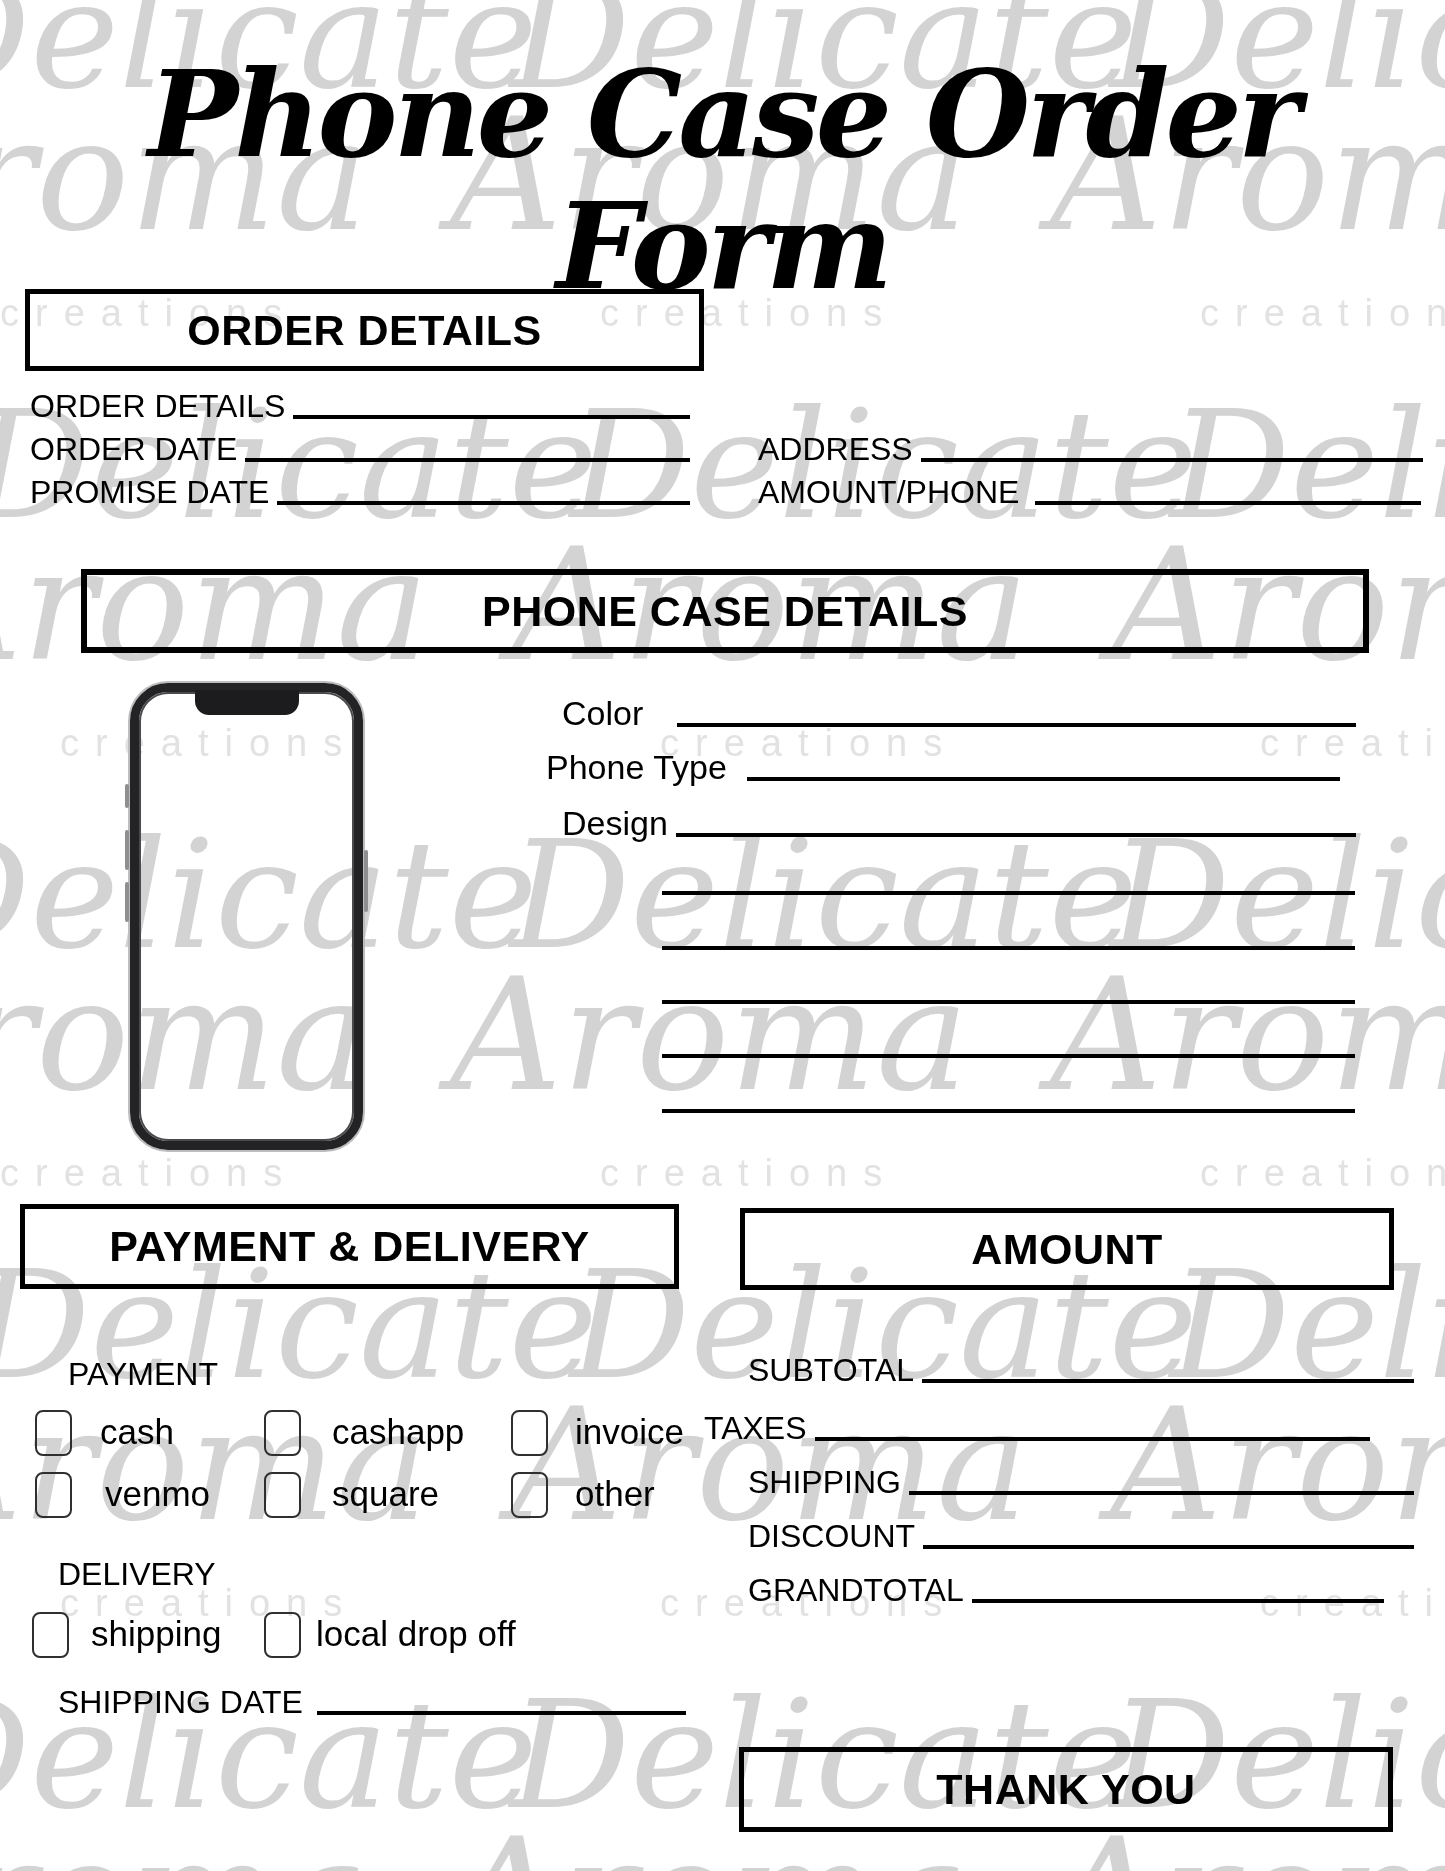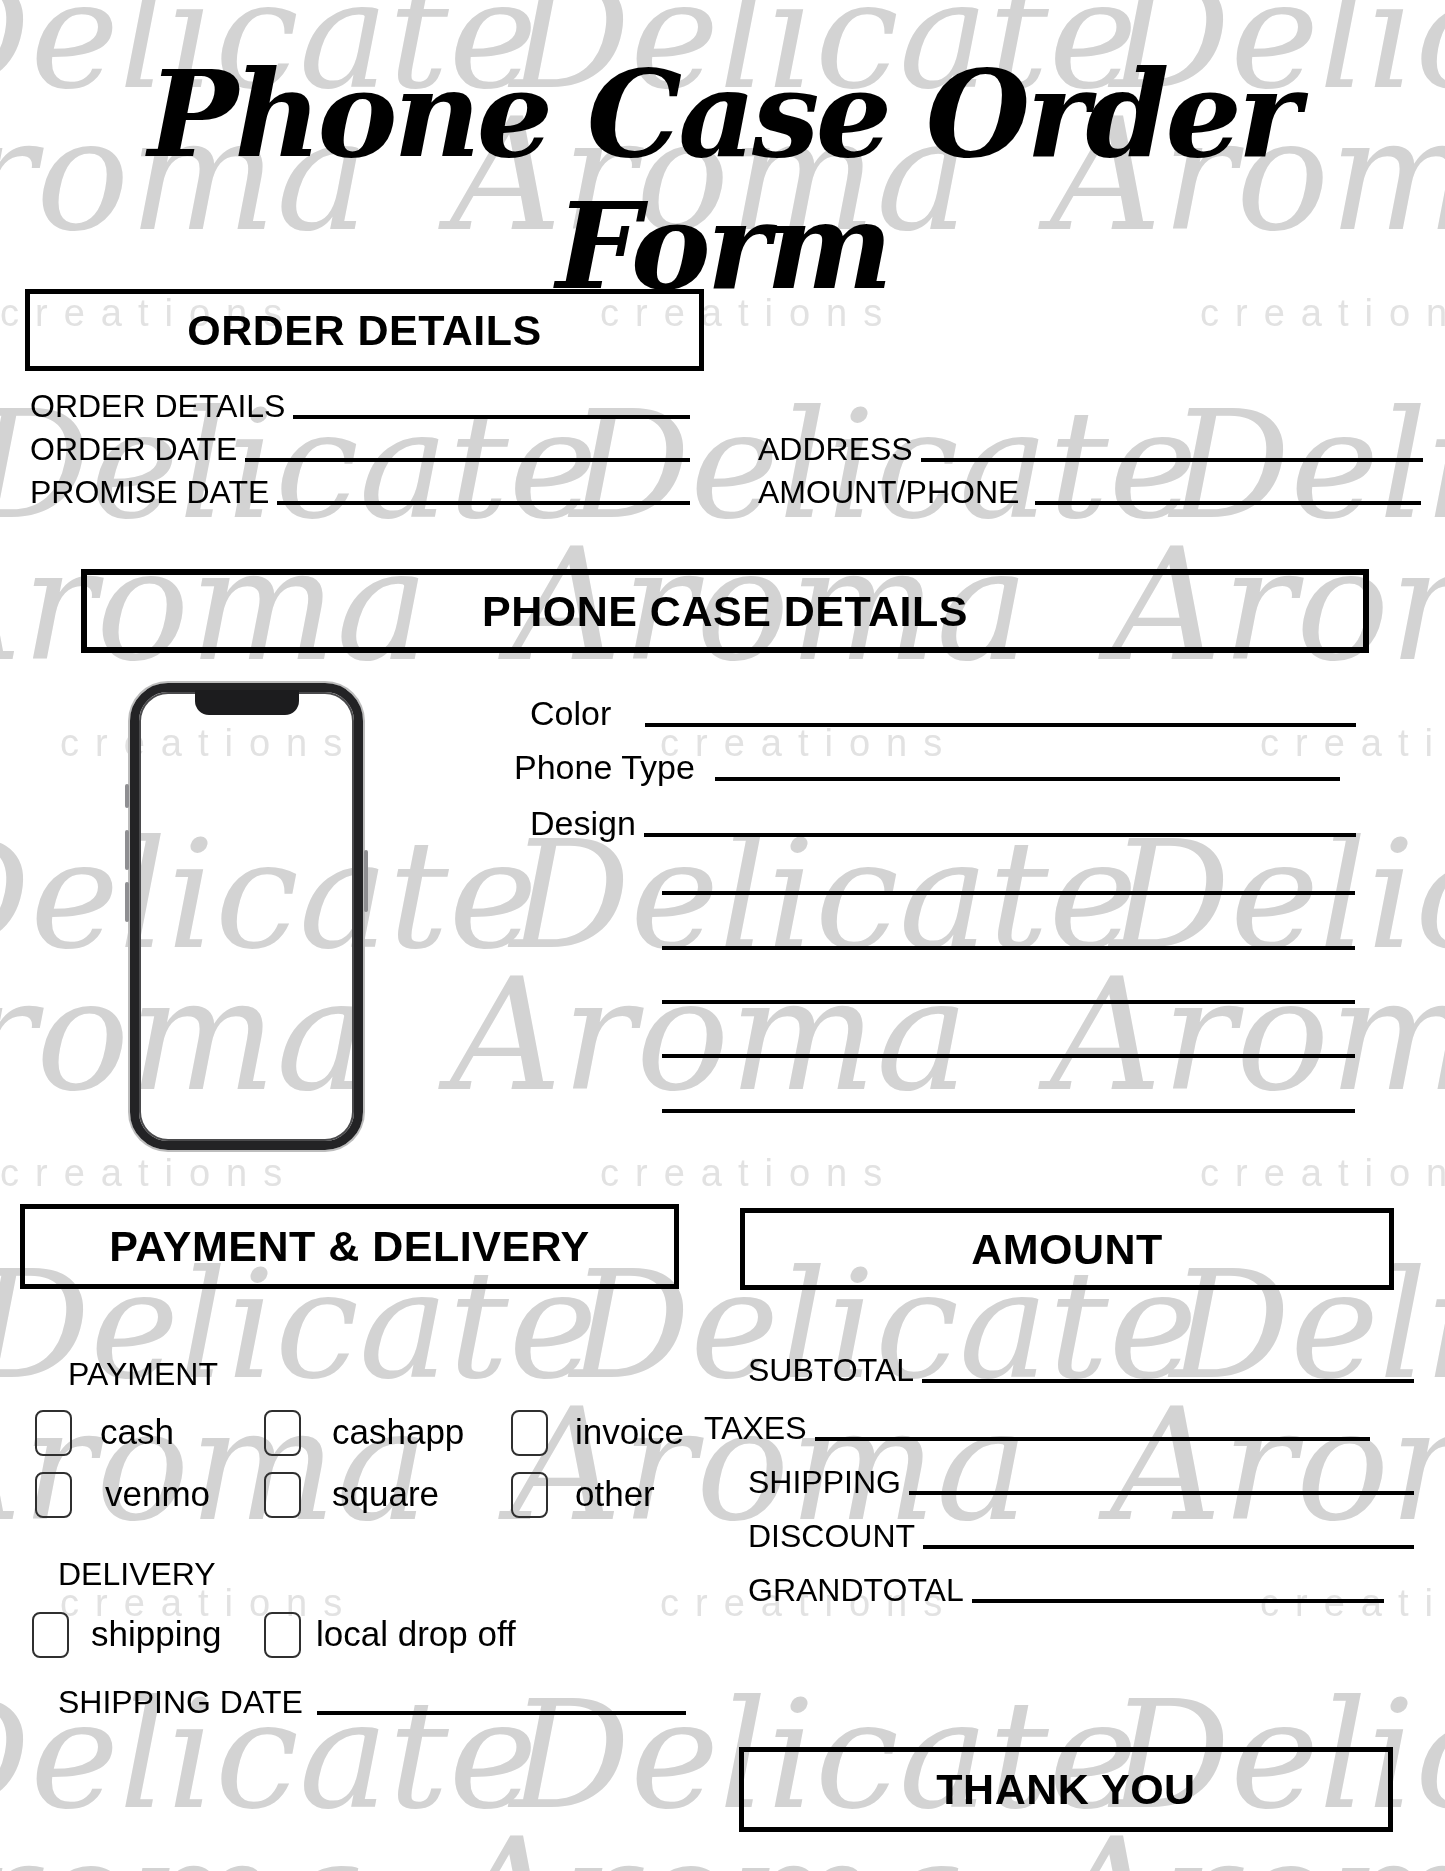--- a/index.html
+++ b/index.html
@@ -18,21 +18,21 @@
   .content{position:absolute;inset:0;z-index:1;}
   .title{position:absolute;left:0;right:0;top:48px;margin:0;text-align:center;
          font-family:"DejaVu Serif",serif;font-style:italic;font-weight:700;
          font-size:120px;letter-spacing:-4px;line-height:1.1;}
   .hbox{position:absolute;box-sizing:border-box;border:5px solid #000;background:transparent;
         display:flex;align-items:center;justify-content:center;}
   .hbox.thick{border-width:6px;}
   .hbox span{font-weight:700;font-size:43px;letter-spacing:0.5px;white-space:nowrap;}
   .frow{position:absolute;display:flex;align-items:flex-end;}
   .flabel{font-size:32px;line-height:1.15;white-space:nowrap;}
-  .flabel.lc{font-size:34px;}
+  .flabel.lc{font-size:34px;margin-left:32px;}
   .fline{flex:1;border-bottom:4px solid #000;margin:0 0 6px 8px;}
   .xline{position:absolute;height:0;border-bottom:4px solid #000;}
   .small-label{position:absolute;font-size:32px;white-space:nowrap;}
   .cb{position:absolute;box-sizing:border-box;width:37px;height:46px;background:transparent;
       border:2px solid #2f2f2f;border-radius:8px;}
   .cblabel{position:absolute;font-size:35px;white-space:nowrap;}
   
   .phone{position:absolute;left:130px;top:683px;width:233px;height:467px;box-sizing:border-box;
          border:9px solid #232325;border-radius:38px;background:transparent;
          box-shadow:0 0 0 2px #bdbdbd, inset 0 0 0 2px #4a4a4c;}

